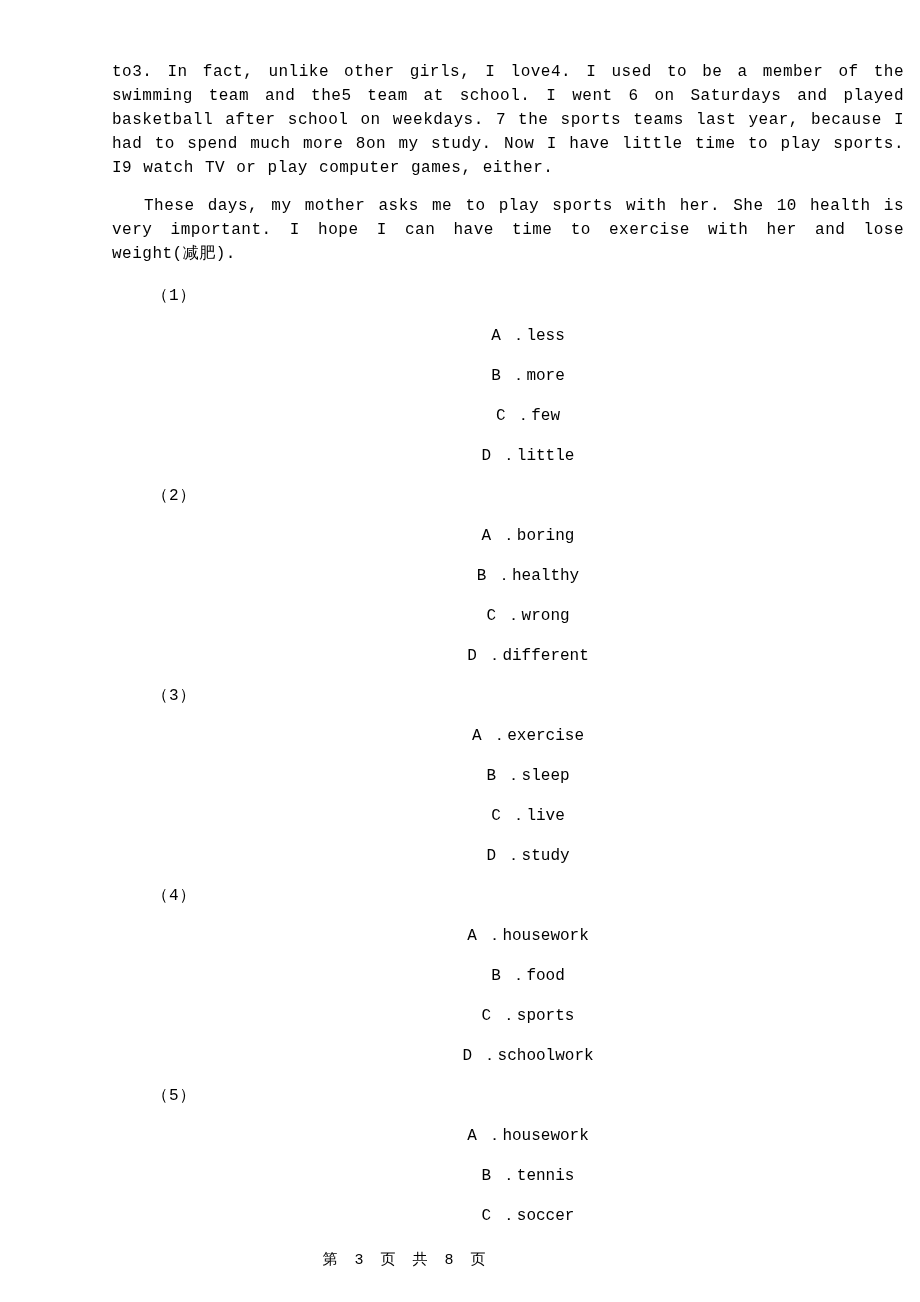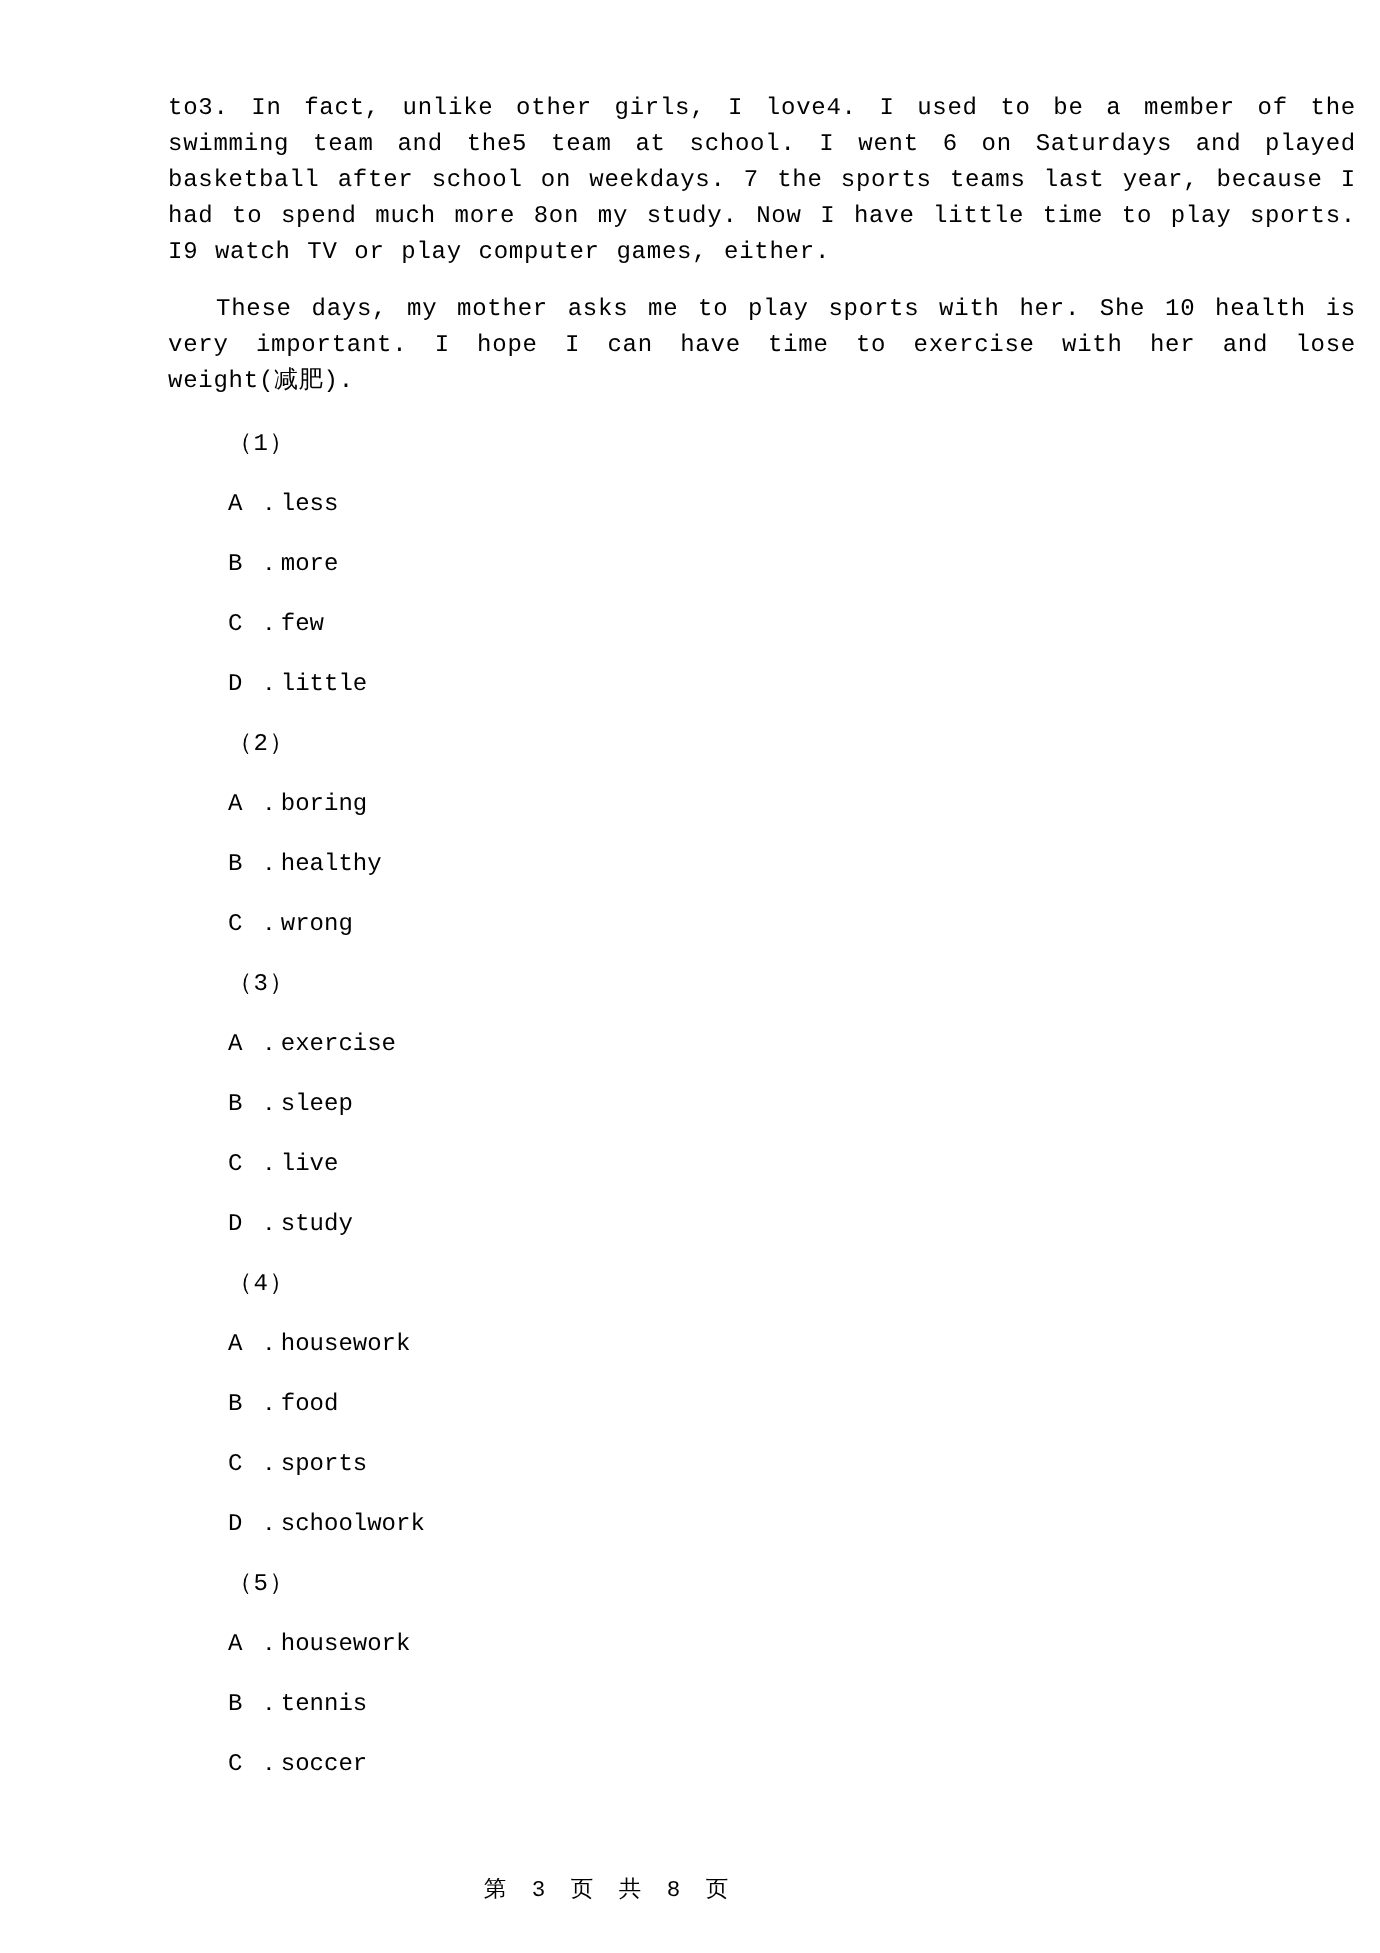--- a/index.html
+++ b/index.html
@@ -35,20 +35,21 @@
     margin-left: 40px;
     margin-top: 18px;
   }
   .q-num {
     margin: 0 0 16px 0;
     letter-spacing: 1px;
   }
   .opt {
     margin: 0 0 16px 0;
     letter-spacing: 0px;
+    text-align: center;
   }
   .opt .label {
     letter-spacing: 0px;
   }
   .footer {
     position: absolute;
     bottom: 30px;
     left: 0;
     width: 740px;
     text-align: center;
@@ -70,20 +71,21 @@
     <p class="q-num">（1）</p>
     <p class="opt"><span class="label">A ．</span><span>less</span></p>
     <p class="opt"><span class="label">B ．</span><span>more</span></p>
     <p class="opt"><span class="label">C ．</span><span>few</span></p>
     <p class="opt"><span class="label">D ．</span><span>little</span></p>
 
     <p class="q-num">（2）</p>
     <p class="opt"><span class="label">A ．</span><span>boring</span></p>
     <p class="opt"><span class="label">B ．</span><span>healthy</span></p>
     <p class="opt"><span class="label">C ．</span><span>wrong</span></p>
+    <p class="opt"><span class="label">D ．</span><span>different</span></p>
 
     <p class="q-num">（3）</p>
     <p class="opt"><span class="label">A ．</span><span>exercise</span></p>
     <p class="opt"><span class="label">B ．</span><span>sleep</span></p>
     <p class="opt"><span class="label">C ．</span><span>live</span></p>
     <p class="opt"><span class="label">D ．</span><span>study</span></p>
 
     <p class="q-num">（4）</p>
     <p class="opt"><span class="label">A ．</span><span>housework</span></p>
     <p class="opt"><span class="label">B ．</span><span>food</span></p>

